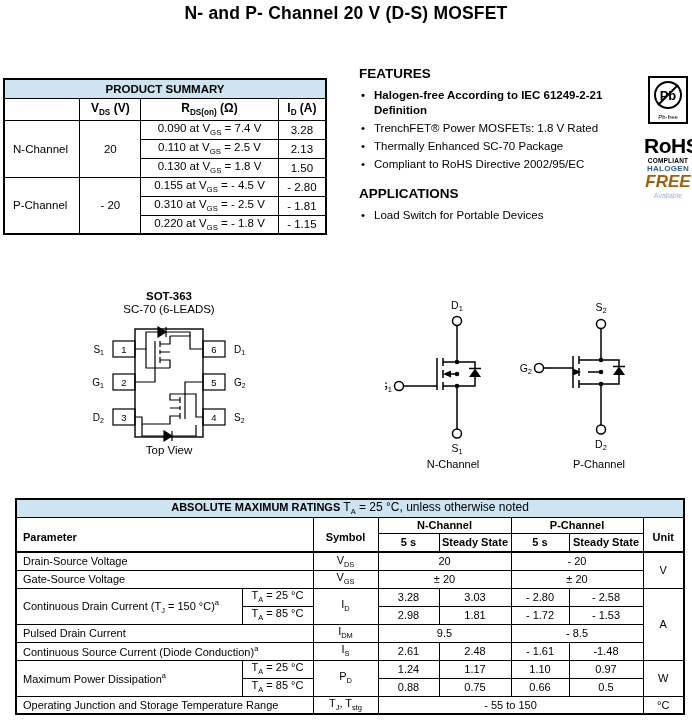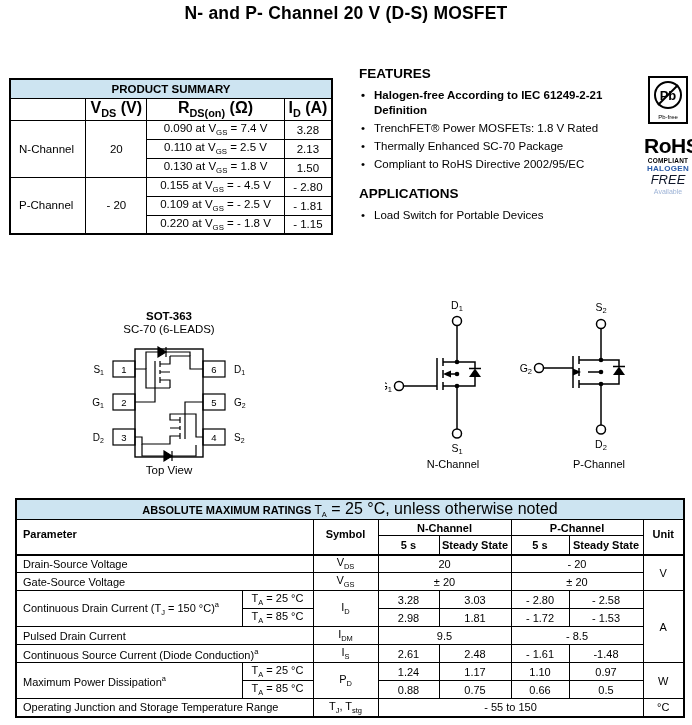--- a/index.html
+++ b/index.html
@@ -13,58 +13,58 @@
     text-align:center; font-size:17.5px; font-weight:bold; letter-spacing:0.2px;
   }
   
   table { border-collapse:collapse; }
   td, th { border:1px solid #000; }
   .banner-cell {
     background:#cde4f1; font-weight:bold; font-size:13.5px;
     text-align:left; padding:2px 6px; height:21px;
   }
   
-  .ps-wrap { position:absolute; left:9px; top:78px; width:324px; }
+  .ps-wrap { position:absolute; left:3px; top:78px; width:324px; }
   table.ps { width:100%; border:2px solid #000; table-layout:fixed; }
-  table.ps th { font-size:16px; height:22px; text-align:center; }
+  table.ps th { font-size:12px; height:22px; text-align:center; }
   table.ps td { font-size:11.5px; text-align:center; height:19px; padding:0 3px; }
   table.ps td.chan { text-align:left; padding-left:8px; }
   sub { font-size:68%; }
   sup { font-size:68%; }
   
   .features { position:absolute; left:359px; top:66px; width:268px; }
   .features h3 { font-size:13.5px; font-weight:bold; margin-bottom:7px; }
   .features ul { list-style:none; }
   .features li {
     position:relative; padding-left:15px; font-size:11.5px;
     line-height:1.28; margin-bottom:3.5px;
   }
   .features li::before { content:"•"; position:absolute; left:2px; top:0; }
   .features li.b { font-weight:bold; }
   .apps-gap { margin-top:14px; }
   
   .badges { position:absolute; left:644px; top:76px; width:48px; text-align:center; }
   .rohs { font-size:21px; font-weight:bold; letter-spacing:-0.5px; margin-top:7px; line-height:1; }
   .compliant { font-size:6.5px; font-weight:bold; letter-spacing:0.2px; margin-top:1px; }
   .halogen { font-size:8px; font-weight:bold; color:#2b5ca8; letter-spacing:0.3px; }
-  .freeb { font-size:13px; font-weight:normal; font-style:italic; color:#0f172a; line-height:1.05; }
+  .freeb { font-size:17px; font-weight:bold; font-style:italic; color:#a16207; line-height:1.05; }
   .avail { font-size:7px; color:#9db3d6; margin-top:1px; }
   
-  .pkg { position:absolute; left:58px; top:308px; }
+  .pkg { position:absolute; left:58px; top:288px; }
   .sym { position:absolute; left:385px; top:296px; }
   svg text { font-family:"Liberation Sans", sans-serif; }
   
   .am-wrap { position:absolute; left:15px; top:498px; width:670px; }
   table.am { width:100%; border:2px solid #000; table-layout:fixed; }
   table.am td { font-size:11px; text-align:center; height:18px; padding:0 2px; }
   table.am td.param { text-align:left; padding-left:6px; }
   table.am .hdr { font-weight:bold; font-size:11px; }
   table.am tr.grp td { height:16px; }
   table.am tr.sub td { height:19px; border-bottom:2px solid #000; }
-  table.am td.pbot { vertical-align:bottom; padding-bottom:14px; border-bottom:2px solid #000; }
+  table.am td.pbot { vertical-align:bottom; padding-bottom:8px; border-bottom:2px solid #000; }
 </style>
 </head>
 <body>
 
 <div class="doc">
 
   <div class="page-title">N- and P- Channel 20 V (D-S)  MOSFET</div>
 
   <div class="ps-wrap">
     <table class="ps">
@@ -98,21 +98,21 @@
         <td><span>0.130 at V</span><sub>GS</sub><span> = 1.8 V</span></td>
         <td>1.50</td>
       </tr>
       <tr>
         <td class="chan" rowspan="3">P-Channel</td>
         <td rowspan="3">- 20</td>
         <td><span>0.155 at V</span><sub>GS</sub><span> = - 4.5 V</span></td>
         <td>- 2.80</td>
       </tr>
       <tr>
-        <td><span>0.109 at V</span><sub>GS</sub><span> = - 2.5 V</span></td>
+        <td><span>0.310 at V</span><sub>GS</sub><span> = - 2.5 V</span></td>
         <td>- 1.81</td>
       </tr>
       <tr>
         <td><span>0.220 at V</span><sub>GS</sub><span> = - 1.8 V</span></td>
         <td>- 1.15</td>
       </tr>
     </tbody>
       </table>
   </div>
 
@@ -254,21 +254,21 @@
           <col style="width:71px">
           <col style="width:65px">
         <col style="width:61px">
           <col style="width:72px">
           <col style="width:58px">
           <col style="width:74px">
           <col style="width:41px">
       </colgroup>
       <tbody>
           <tr>
-            <td class="banner-cell" colspan="8"><span style="font-weight:bold">ABSOLUTE MAXIMUM RATINGS </span><span style="font-weight:normal;font-size:12px">T</span><sub style="font-weight:normal">A</sub><span style="font-weight:normal;font-size:16px"> = 25 °C, unless otherwise noted</span></td>
+            <td class="banner-cell" colspan="8"><span style="font-weight:bold">ABSOLUTE MAXIMUM RATINGS </span><span style="font-weight:normal;font-size:12px">T</span><sub style="font-weight:normal">A</sub><span style="font-weight:normal;font-size:12px"> = 25 °C, unless otherwise noted</span></td>
           </tr>
       <tr class="grp">
         <td class="param hdr pbot" colspan="2" rowspan="2">Parameter</td>
         <td class="hdr pbot" rowspan="2" style="vertical-align:bottom">Symbol</td>
         <td class="hdr" colspan="2">N-Channel</td>
         <td class="hdr" colspan="2">P-Channel</td>
         <td class="hdr pbot" rowspan="2" style="vertical-align:bottom">Unit</td>
       </tr>
       <tr class="sub">
         <td class="hdr">5 s</td>

